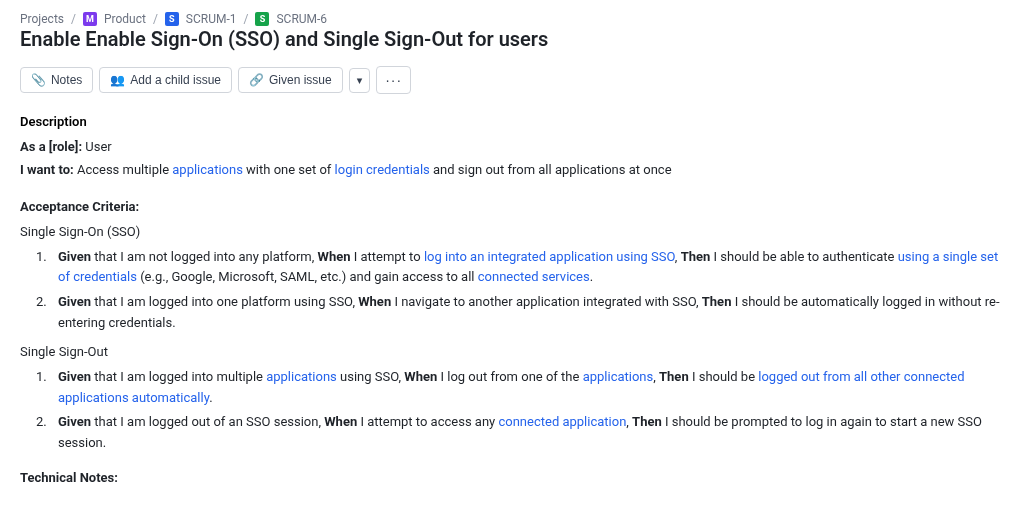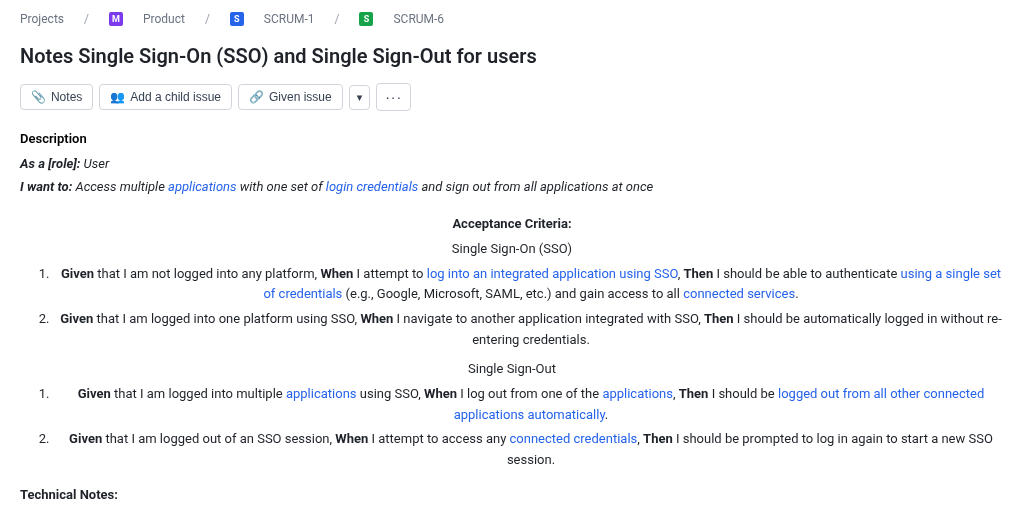--- a/index.html
+++ b/index.html
@@ -6,24 +6,24 @@
     body {
       font-family: -apple-system, BlinkMacSystemFont, 'Segoe UI', Roboto, sans-serif;
       font-size: 13px;
       color: #1f2329;
       background: #fff;
       padding: 12px 20px;
     }
     .breadcrumb {
       display: flex;
       align-items: flex-end;
-      gap: 20px;
+      gap: 7px;
       font-size: 12px;
       color: #6b7280;
-      margin-bottom: 17px;
+      margin-bottom: 0;
     }
     .breadcrumb a {
       color: #6b7280;
       text-decoration: none;
     }
     .breadcrumb-sep { color: #9ca3af; }
     .breadcrumb-icon {
       display: inline-flex;
       align-items: center;
       justify-content: center;
@@ -100,30 +100,28 @@
       margin-bottom: 8px;
     }
     .description-block {
       margin-bottom: 18px;
     }
     .desc-line {
       font-size: 13px;
       line-height: 1.6;
       color: #1f2329;
       margin-bottom: 2px;
-      font-style: italic;
     }
     .desc-line a, .link-text {
       color: #2563eb;
       text-decoration: none;
     }
 
     .acceptance-block {
       margin-bottom: 16px;
-      text-align: center;
     }
     .acceptance-title {
       font-size: 13px;
       font-weight: 700;
       margin-bottom: 10px;
     }
     .sub-section-title {
       font-size: 13px;
       font-weight: 400;
       margin-bottom: 8px;
@@ -160,21 +158,21 @@
   <span class="breadcrumb-icon icon-product">M</span>
   <a href="#">Product</a>
   <span class="breadcrumb-sep">/</span>
   <span class="breadcrumb-icon icon-scrum1">S</span>
   <a href="#">SCRUM-1</a>
   <span class="breadcrumb-sep">/</span>
   <span class="breadcrumb-icon icon-scrum6">S</span>
   <a href="#">SCRUM-6</a>
 </nav>
 
-<h1 class="page-title">Notes Single Sign-On (SSO) and Single Sign-Out for users</h1>
+<h1 class="page-title">Enable Enable Sign-On (SSO) and Single Sign-Out for users</h1>
 
 <div class="toolbar">
   <button class="toolbar-btn">
     <span class="toolbar-btn-icon">📎</span>
     <span>Notes</span>
   </button>
   <button class="toolbar-btn">
     <span class="toolbar-btn-icon">👥</span>
     <span>Add a child issue</span>
   </button>
@@ -216,21 +214,21 @@
   </ol>
 
   <div class="sub-section-title">Single Sign-Out</div>
   <ol class="criteria-list">
     <li>
       <span class="list-num">1.</span>
       <span><strong>Given</strong> that I am logged into multiple <a href="#" class="link-text">applications</a> using SSO, <strong>When</strong> I log out from one of the <a href="#" class="link-text">applications</a>, <strong>Then</strong> I should be <a href="#" class="link-text">logged out from all other connected applications automatically</a>.</span>
     </li>
     <li>
       <span class="list-num">2.</span>
-      <span><strong>Given</strong> that I am logged out of an SSO session, <strong>When</strong> I attempt to access any <a href="#" class="link-text">connected credentials</a>, <strong>Then</strong> I should be prompted to log in again to start a new SSO session.</span>
+      <span><strong>Given</strong> that I am logged out of an SSO session, <strong>When</strong> I attempt to access any <a href="#" class="link-text">connected application</a>, <strong>Then</strong> I should be prompted to log in again to start a new SSO session.</span>
     </li>
   </ol>
 </div>
 
 <div class="technical-block">
   <div class="acceptance-title">Technical Notes:</div>
 
 </div>
 
 </body></html>

